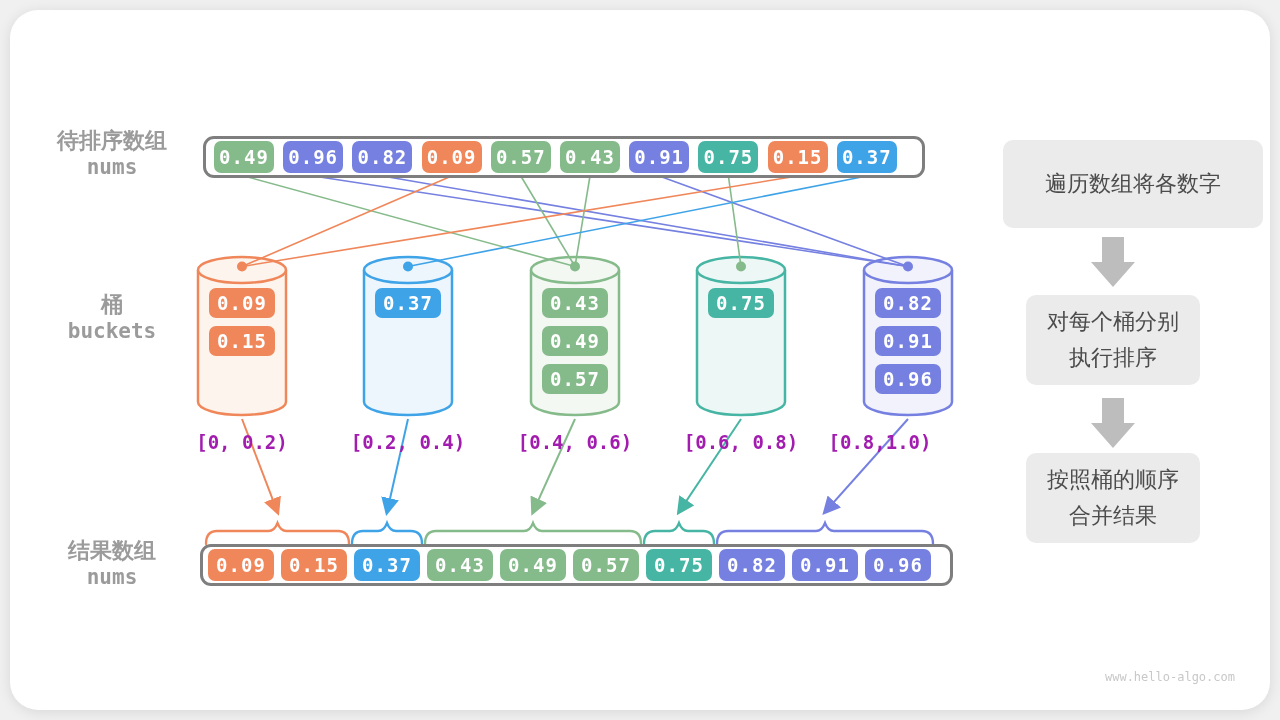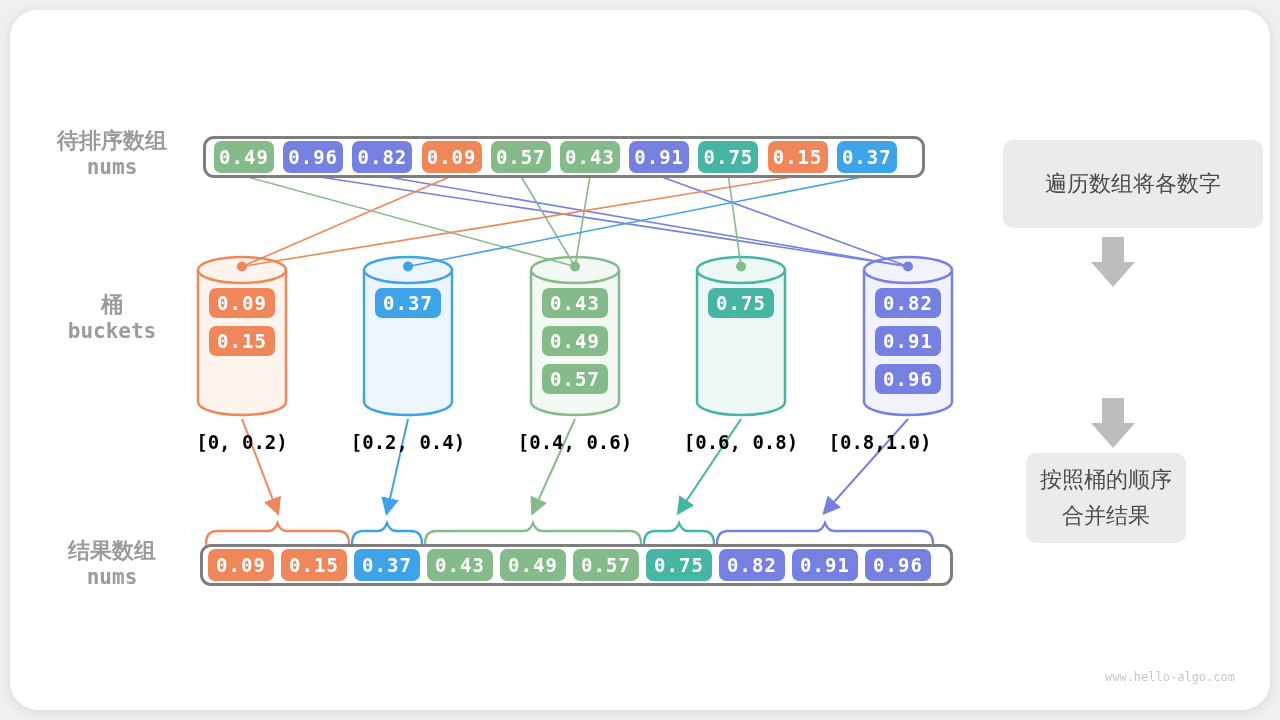--- a/index.html
+++ b/index.html
@@ -9,21 +9,21 @@
         background:#ffffff;border-radius:28px;box-shadow:0 2px 14px rgba(0,0,0,.10);}
   svg{position:absolute;left:0;top:0;}
   .side-label{position:absolute;width:170px;text-align:center;color:#9B9B9B;font-weight:bold;}
   .side-label .cn{font-size:22px;line-height:26px;}
   .side-label .mono{font-family:"DejaVu Sans Mono",monospace;font-size:21px;line-height:26px;}
   .arr-box{position:absolute;border:3px solid #7E7E7E;border-radius:11px;background:#fff;box-sizing:border-box;}
   .cell{position:absolute;height:32px;border-radius:7px;display:flex;align-items:center;justify-content:center;
         color:#fff;font-family:"DejaVu Sans Mono",monospace;font-size:19px;font-weight:bold;letter-spacing:1px;}
   .chip{position:absolute;width:66px;height:30px;border-radius:7px;display:flex;align-items:center;justify-content:center;
         color:#fff;font-family:"DejaVu Sans Mono",monospace;font-size:19px;font-weight:bold;letter-spacing:1px;}
-  .range{position:absolute;width:180px;text-align:center;color:#000000;
+  .range{position:absolute;width:180px;text-align:center;color:#a21caf;
          font-family:"DejaVu Sans Mono",monospace;font-size:19px;font-weight:bold;}
   .step{position:absolute;background:#EBEBEB;border-radius:10px;display:flex;flex-direction:column;
         align-items:center;justify-content:center;color:#4C4C4C;font-size:22px;line-height:36px;}
   .watermark{position:absolute;left:1035px;top:670px;width:200px;text-align:right;color:#C8C8C8;
              font-family:"DejaVu Sans Mono",monospace;font-size:12px;}
 </style>
 </head>
 <body>
 
 <div class="canvas">
@@ -137,22 +137,26 @@
       <div class="cell" style="left: 792px; top: 549px; width: 66px; background: rgb(117, 128, 225);">0.91</div>
       <div class="cell" style="left: 865px; top: 549px; width: 66px; background: rgb(117, 128, 225);">0.96</div>
     </div>
 
   <div class="step" style="left:1003px;top:140px;width:260px;height:88px;">
     <div>遍历数组将各数字</div>
   </div>
   <svg style="left:1083px;top:237px;" width="60" height="50">
     <polygon points="19,0 41,0 41,25 52,25 30,50 8,25 19,25" fill="#BDBDBD"></polygon>
   </svg>
+  <div class="step" style="left:1026px;top:295px;width:174px;height:90px;">
+    <div>对每个桶分别</div>
+    <div>执行排序</div>
+  </div>
   <svg style="left:1083px;top:398px;" width="60" height="50">
     <polygon points="19,0 41,0 41,25 52,25 30,50 8,25 19,25" fill="#BDBDBD"></polygon>
   </svg>
-  <div class="step" style="left:1026px;top:453px;width:160px;height:90px;">
+  <div class="step" style="left:1026px;top:453px;width:174px;height:90px;">
     <div>按照桶的顺序</div>
     <div>合并结果</div>
   </div>
 
   <div class="watermark">www.hello-algo.com</div>
 </div>
 
 </body></html>

